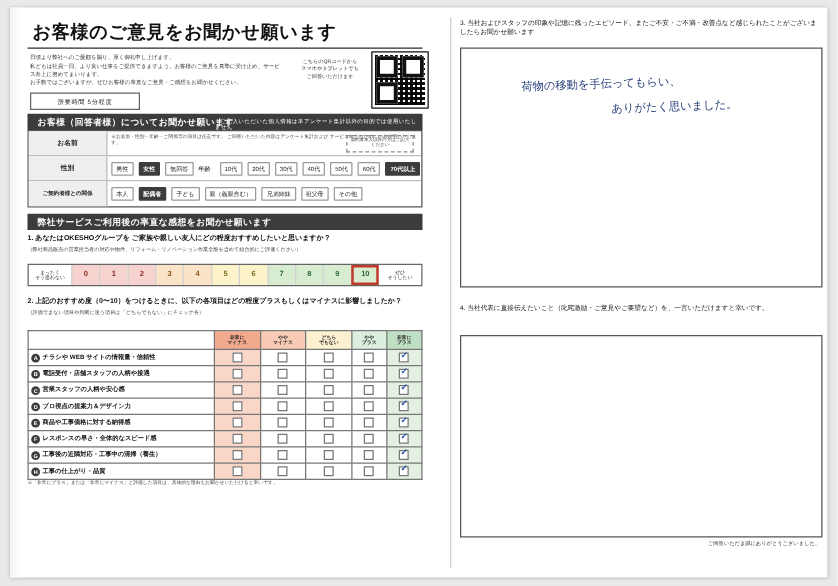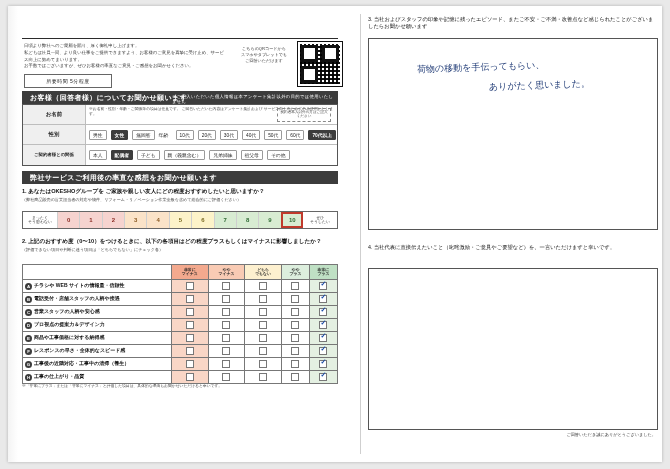--- a/index.html
+++ b/index.html
@@ -214,20 +214,21 @@
 </style>
 </head>
 <body>
 
 <div class="sheet">
   <div class="clip"></div>
   <div class="vline"></div>
 
   <div class="col left">
 
+    <div class="title">お客様のご意見をお聞かせ願います</div>
     <div class="title-rule"></div>
     <div class="lead" style="white-space:pre-line">日頃より弊社へのご愛顧を賜り、厚く御礼申し上げます。
 私どもは社員一同、より良い仕事をご提供できますよう、お客様のご意見を真摯に受け止め、サービス向上に努めてまいります。
 お手数ではございますが、ぜひお客様の率直なご意見・ご感想をお聞かせください。</div>
     <div class="qr-note" style="white-space:pre-line">こちらのQRコードから
 スマホやタブレットでも
 ご回答いただけます</div>
     <div class="qr">
         <i></i>
       </div>

